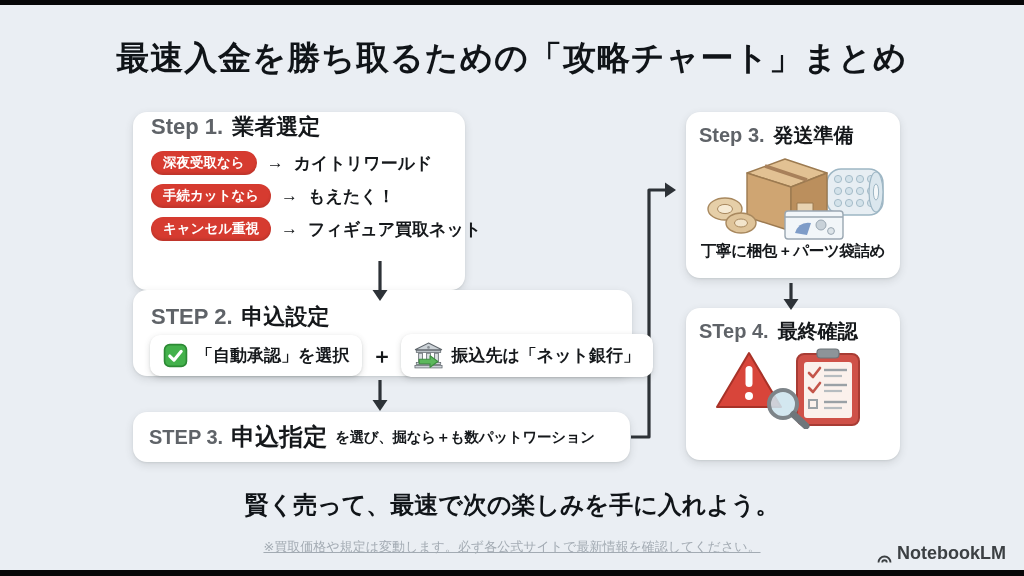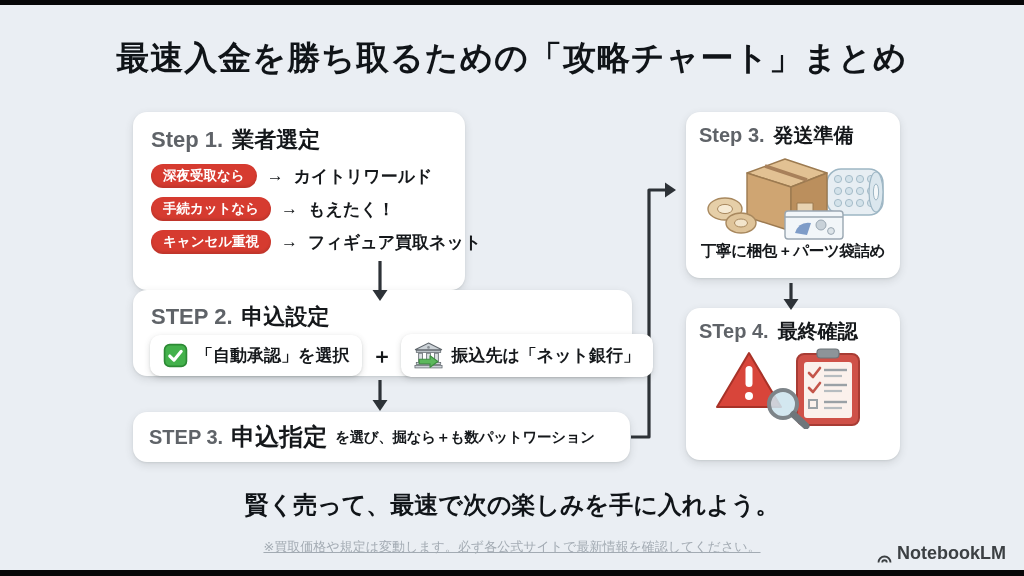--- a/index.html
+++ b/index.html
@@ -17,21 +17,21 @@
   .page-title{position:absolute;top:36px;left:0;width:1024px;text-align:center;
     font-size:33px;font-weight:800;color:#101418;letter-spacing:1px;}
 
   .card{position:absolute;background:var(--card);border-radius:14px;
     box-shadow:0 3px 8px rgba(60,64,67,.14),0 1px 2px rgba(60,64,67,.10);}
   .card-head{display:flex;align-items:baseline;gap:9px;}
   .step-label{font-weight:800;color:var(--label-gray);}
   .step-title{font-weight:800;color:var(--text-dark);}
 
   
-  #step1{left:133px;top:112px;width:332px;height:178px;padding:13px 18px 10px;}
+  #step1{left:133px;top:112px;width:332px;height:178px;padding:0 18px 10px;}
   #step1 .card-head{font-size:22px;}
   .s1row{display:flex;align-items:center;gap:10px;margin-top:9px;text-align:center;}
   .badge{background:var(--badge-red);color:#fff;font-size:13.5px;font-weight:700;
     padding:3px 12px;border-radius:999px;white-space:nowrap;box-shadow:inset 0 -2px 3px rgba(0,0,0,.12);}
   .s1text{font-size:17px;font-weight:800;color:var(--text-dark);white-space:nowrap;}
   .s1arrow{font-size:17px;font-weight:800;color:var(--text-dark);}
 
   
   #step2{left:133px;top:290px;width:499px;height:86px;padding:12px 18px;}
   #step2 .card-head{font-size:22px;}

